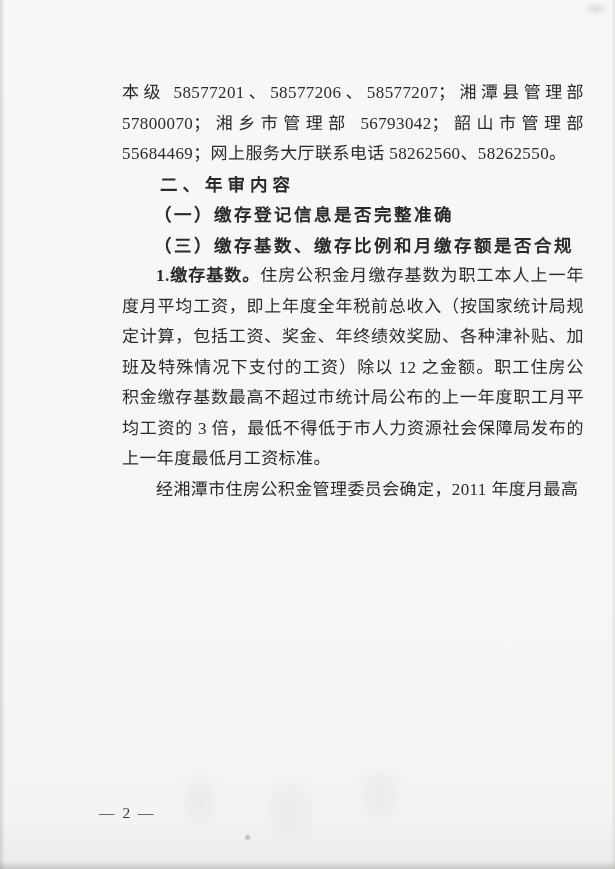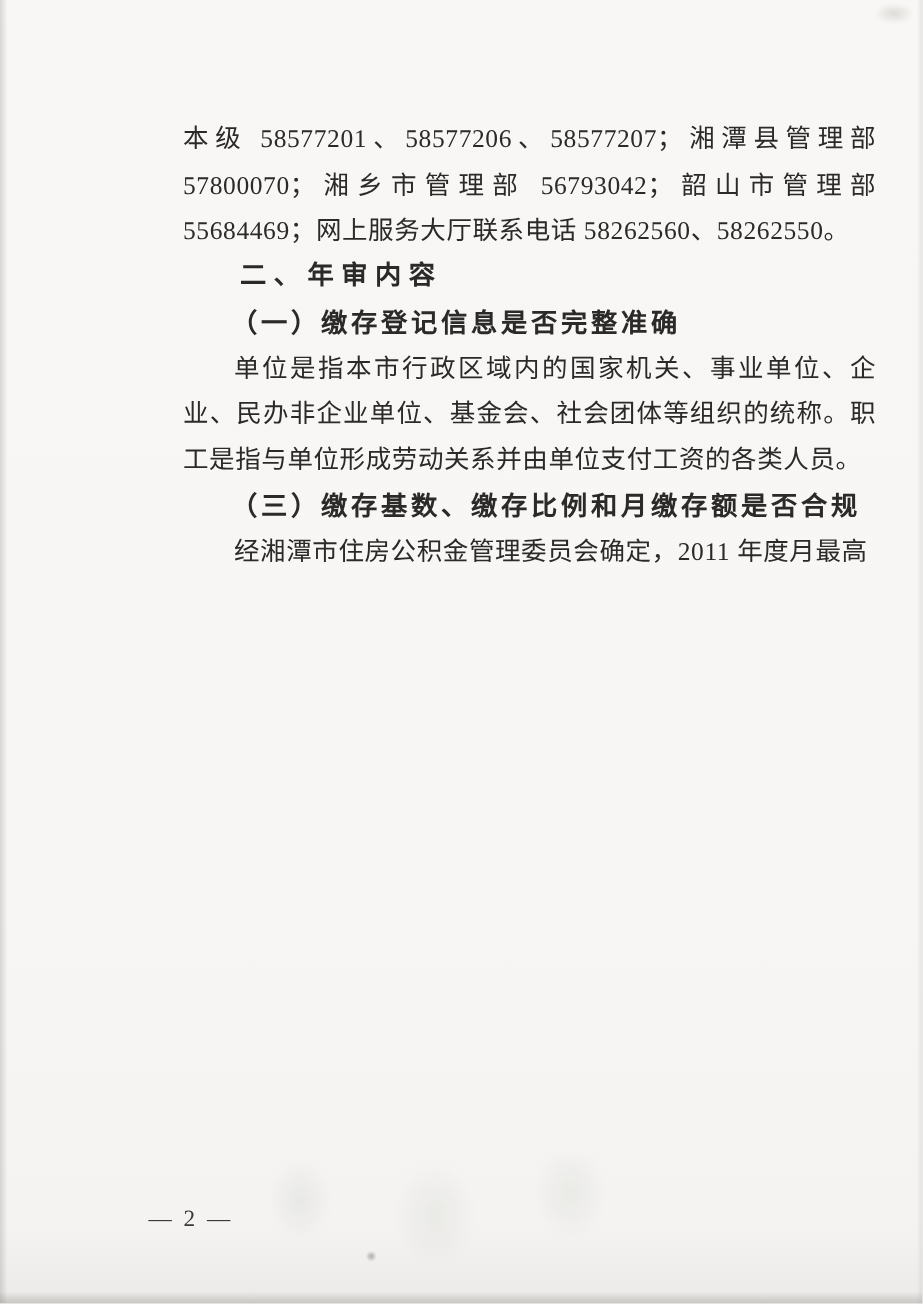--- a/index.html
+++ b/index.html
@@ -64,21 +64,21 @@
     margin: 0;
     font-size: 17px;
     line-height: 30.5px;
     letter-spacing: 0.4px;
     text-align: justify;
   }
   .indent {
     text-indent: 2em;
   }
   .h-section {
-    font-family: Liberation Mono, monospace;
+    font-family: Liberation Sans, sans-serif;
     font-weight: bold;
     font-size: 17.5px !important;
     letter-spacing: 5px !important;
     text-indent: 38px;
     text-align: right;
   }
   .h-sub {
     font-weight: bold;
     font-size: 17.5px !important;
     letter-spacing: 2.5px !important;
@@ -113,24 +113,24 @@
   <div class="content">
 
     <p>本级 58577201、58577206、58577207；湘潭县管理部 57800070；湘乡市管理部 56793042；韶山市管理部 55684469；网上服务大厅联系电话 58262560、58262550。</p>
 
     <p class="h-section">二、年审内容</p>
 
     <p class="h-sub">（一）缴存登记信息是否完整准确</p>
 
 
 
-    <p class="indent">单位是指本市行政区域内的国家机关、事业单位、企业、民办非企业单位、基金会、社会团体等组织的统称。职工是指与单位形成劳动关系并由单位支付工资的各类人员。</p>
 
     <p class="h-sub">（三）缴存基数、缴存比例和月缴存额是否合规</p>
 
+    <p class="indent"><span class="lead-bold">1.缴存基数。</span><span>住房公积金月缴存基数为职工本人上一年度月平均工资，即上年度全年税前总收入（按国家统计局规定计算，包括工资、奖金、年终绩效奖励、各种津补贴、加班及特殊情况下支付的工资）除以 12 之金额。职工住房公积金缴存基数最高不超过市统计局公布的上一年度职工月平均工资的 3 倍，最低不得低于市人力资源社会保障局发布的上一年度最低月工资标准。</span></p>
 
     <p class="indent">经湘潭市住房公积金管理委员会确定，2011 年度月最高</p>
 
   </div>
 
   <div class="page-number">— 2 —</div>
 
 </div>
 
 </body></html>

